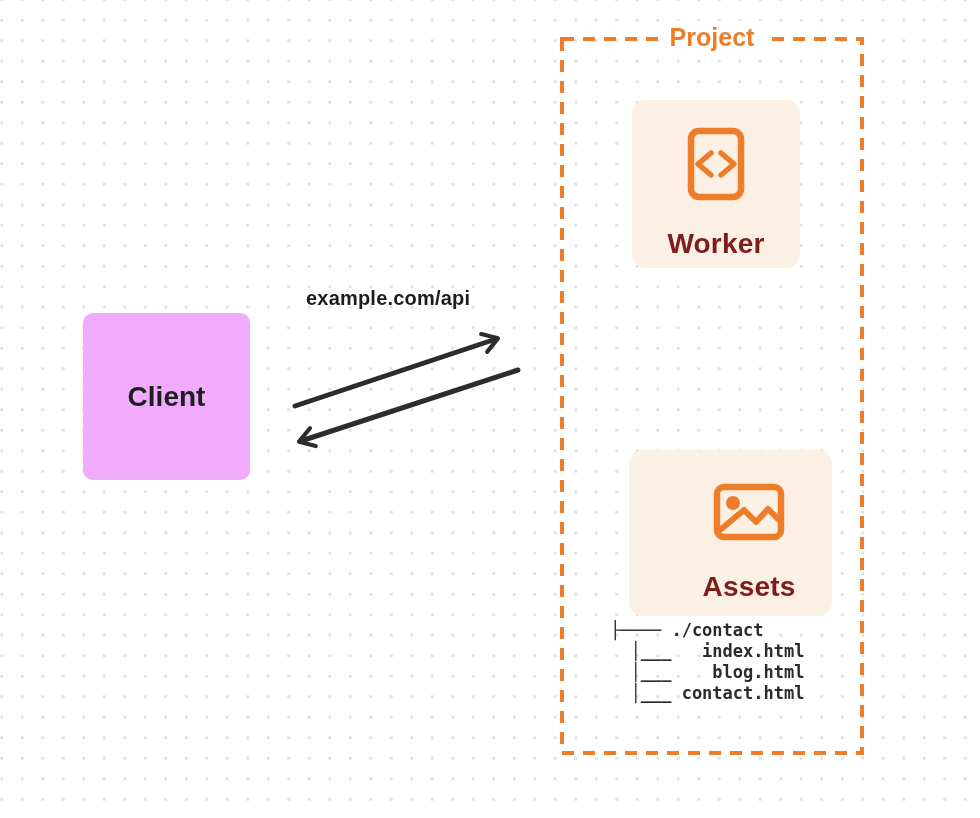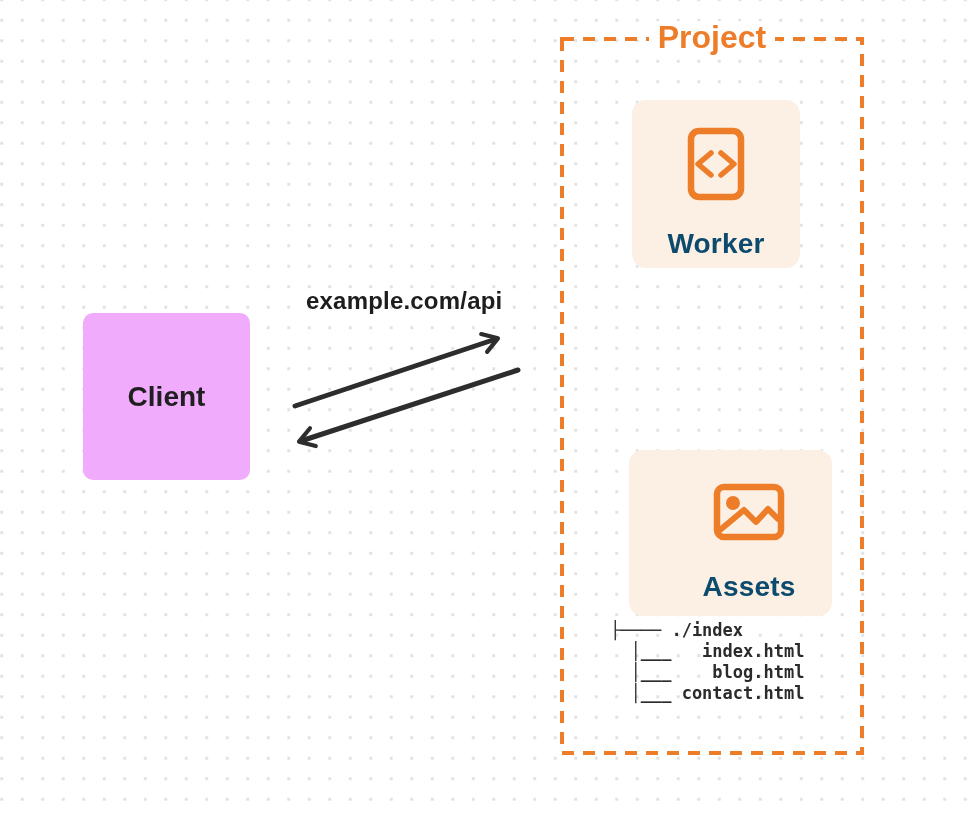--- a/index.html
+++ b/index.html
@@ -31,21 +31,21 @@
     flex-direction: column;
     align-items: center;
   }
   .node-worker { left: 632px; top: 100px; width: 168px; height: 168px; }
   .node-assets { left: 629px; top: 450px; width: 166px; height: 166px; padding-left: 37px; }
   .node-worker .node-icon { margin-top: 27px; }
   .node-assets .node-icon { margin-top: 33px; }
   .node-label {
     font-weight: 700;
     font-size: 28px;
-    color: #0c4a6e;
+    color: #7f1d1d;
     letter-spacing: 0.2px;
   }
   .node-worker .node-label { margin-top: 23px; }
   .node-assets .node-label { margin-top: 26px; }
   .client-box {
     position: absolute;
     left: 83px; top: 313px;
     width: 167px; height: 167px;
     background: #f0abfc;
     border-radius: 10px;
@@ -62,29 +62,29 @@
     position: absolute;
     left: 560px; top: 21px;
     width: 304px;
     text-align: center;
   }
   .project-label {
     display: inline-block;
     background: #ffffff;
     padding: 0 9px;
     font-weight: 700;
-    font-size: 32px;
+    font-size: 25px;
     line-height: 32px;
     color: #EE7D2A;
   }
   .request-label {
     position: absolute;
     left: 306px; top: 287px;
     font-weight: 700;
-    font-size: 24px;
+    font-size: 20px;
     color: #1d1d1d;
     letter-spacing: 0.2px;
   }
   .file-tree {
     position: absolute;
     left: 610px; top: 620px;
     font-family: "DejaVu Sans Mono", monospace;
     font-size: 17px;
     line-height: 21px;
     color: #2b2b2b;
@@ -136,19 +136,19 @@
       <svg width="72" height="58" viewBox="0 0 72 58">
         <rect x="4" y="4" width="64" height="50" rx="7" fill="none" stroke="#EE7D2A" stroke-width="6.5"></rect>
         <circle cx="20" cy="20" r="7" fill="#EE7D2A"></circle>
         <path d="M7 47 L31 27 L43 39 L55 26 L65 36" fill="none" stroke="#EE7D2A" stroke-width="6" stroke-linecap="round" stroke-linejoin="round"></path>
       </svg>
     </span>
     <span class="node-label">Assets</span>
   </div>
 
   <div class="file-tree">
-    <div>├──── ./index</div>
+    <div>├──── ./contact</div>
     <div>  │___   index.html</div>
     <div>  │___    blog.html</div>
     <div>  │___ contact.html</div>
   </div>
 
 </div>
 
 </body></html>

